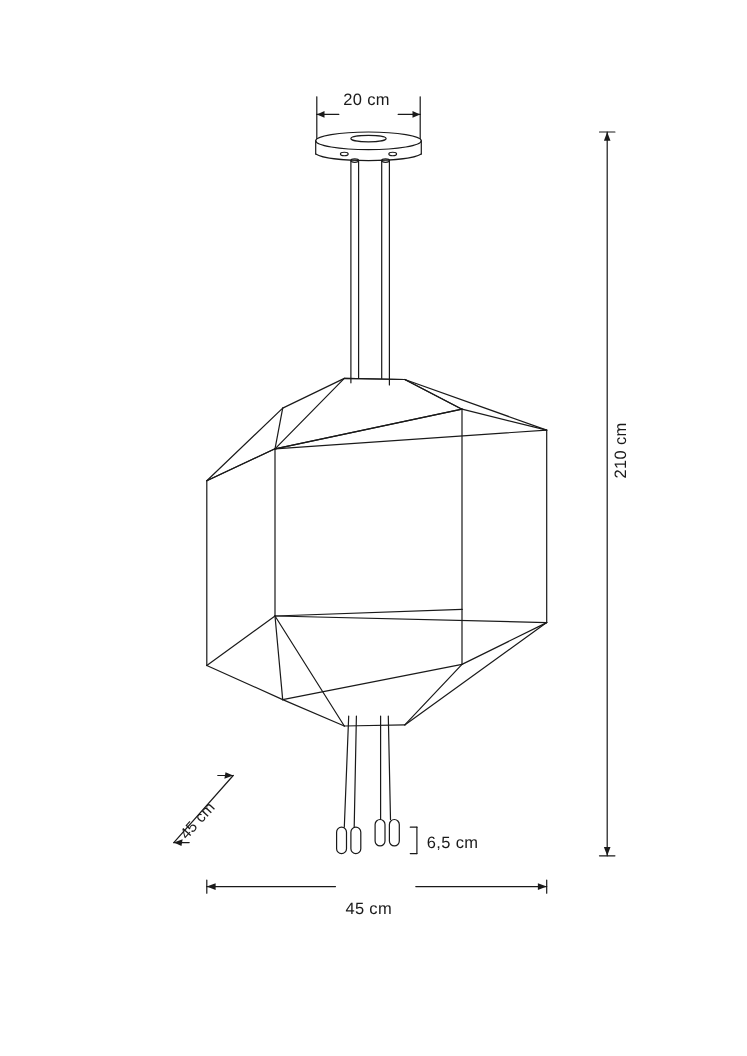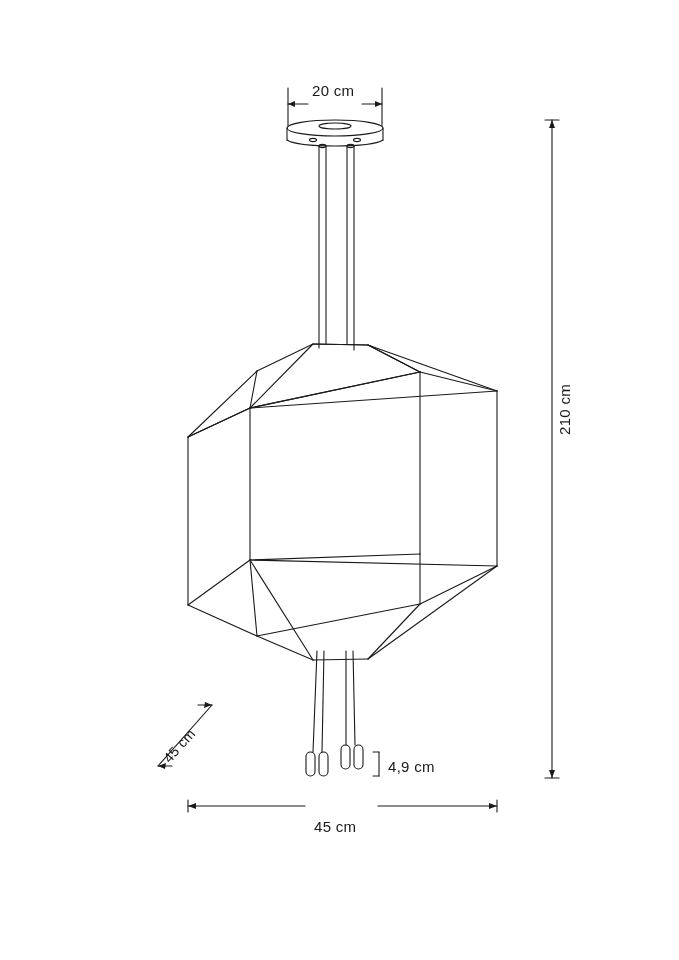--- a/index.html
+++ b/index.html
@@ -181,17 +181,17 @@
 
     </g>
   </svg>
 
   <div class="dim-label" id="label-top">20 cm</div>
 
   <div class="dim-label" id="label-right">210 cm</div>
 
   <div class="dim-label" id="label-depth">45 cm</div>
 
-  <div class="dim-label" id="label-small">4,9 cm</div>
+  <div class="dim-label" id="label-small">6,5 cm</div>
 
   <div class="dim-label" id="label-bottom">45 cm</div>
 
 </div>
 
 </body></html>

